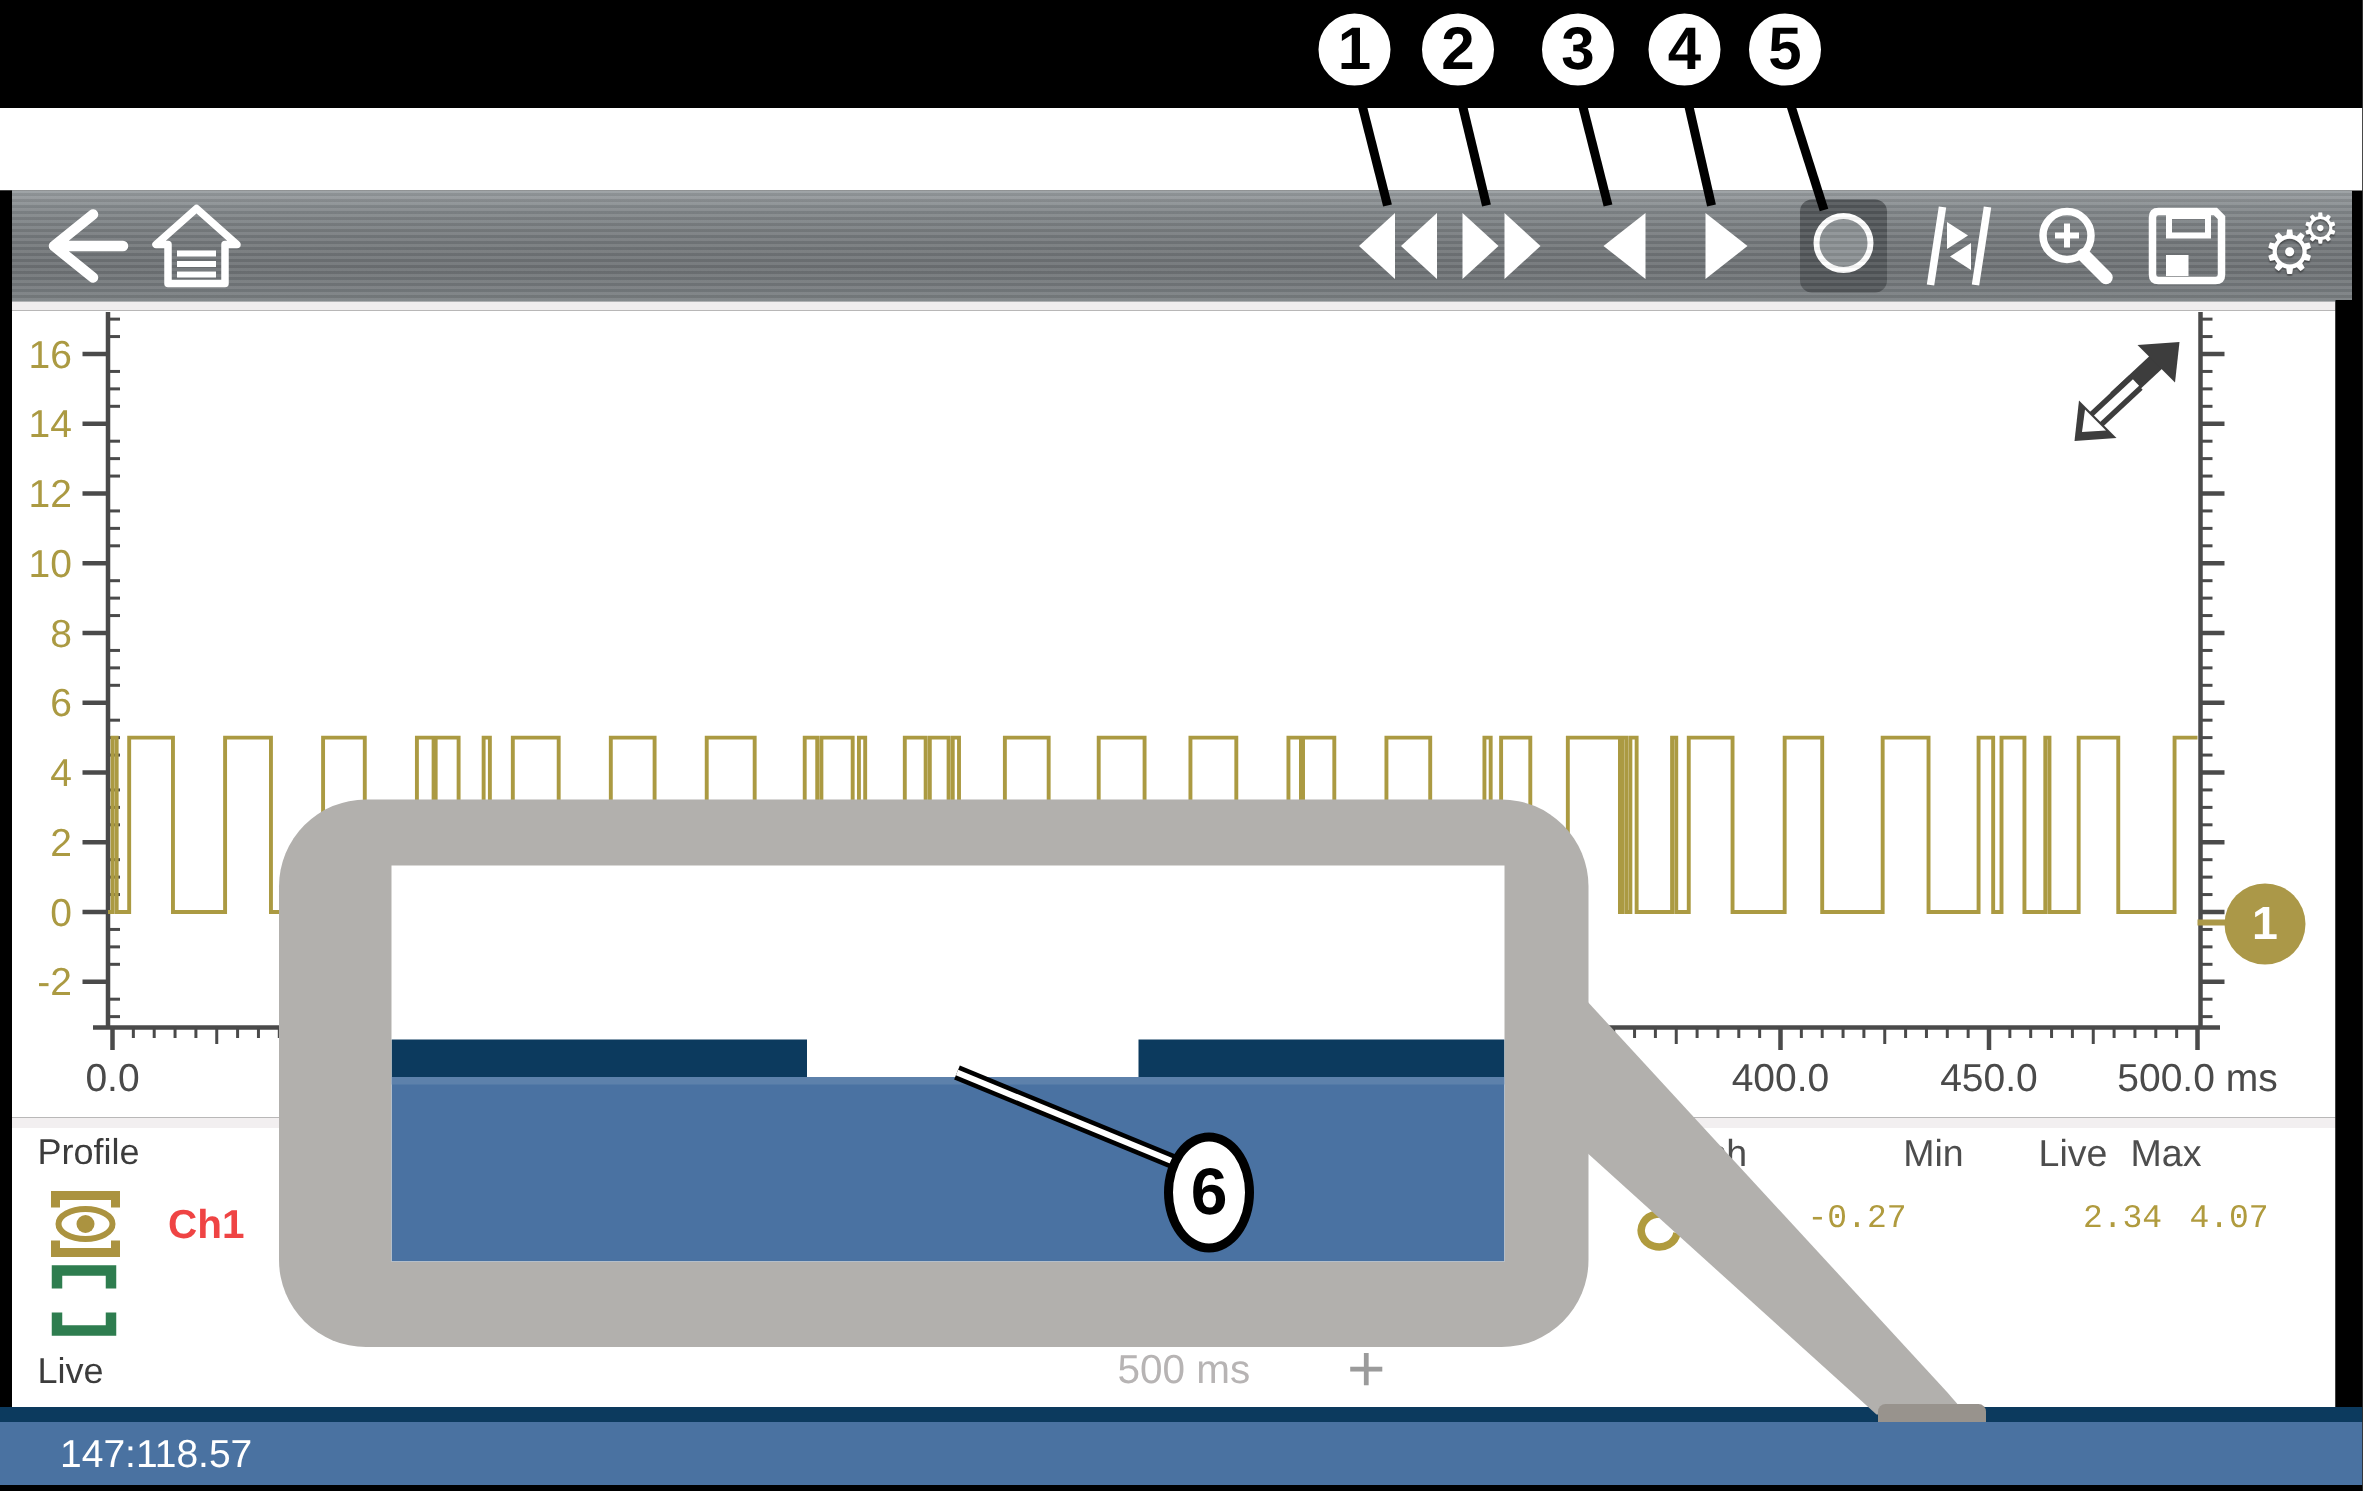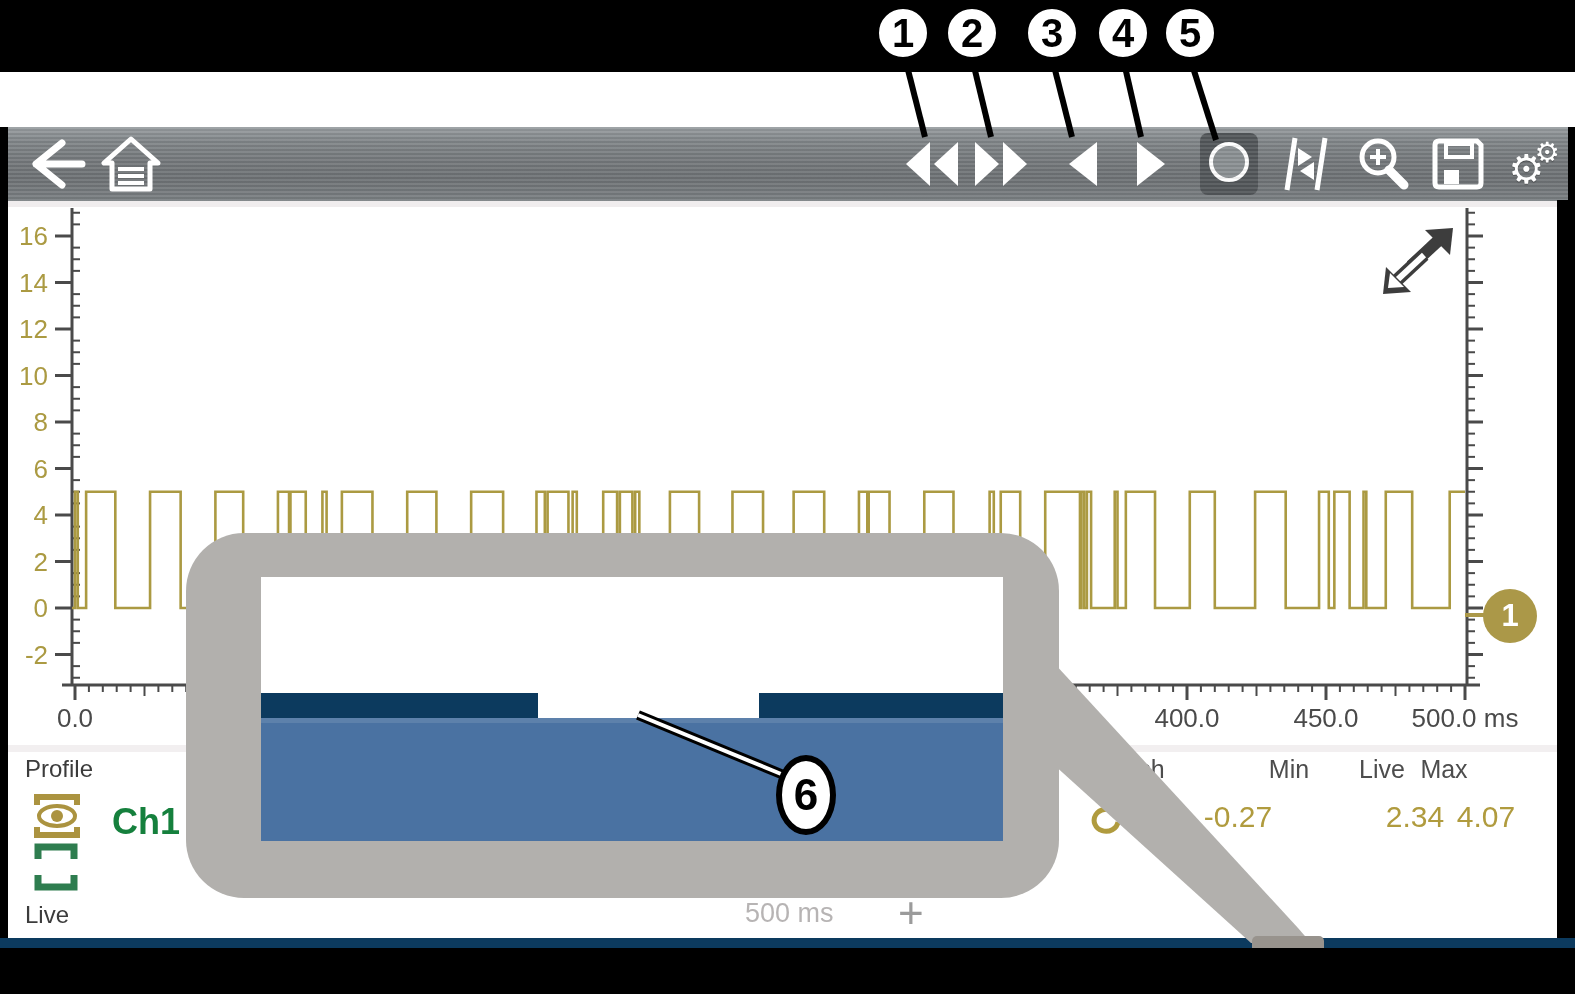--- a/index.html
+++ b/index.html
@@ -35,24 +35,24 @@
   
   #chart-svg{left:0;top:0;width:1575px;height:994px;z-index:2;pointer-events:none;}
 
   
   .badge1{left:1483px;top:589px;width:54px;height:54px;border-radius:50%;background:#ab9848;
     color:#fff;font-size:31px;font-weight:bold;display:flex;align-items:center;justify-content:center;z-index:3;}
   .badge1-line{left:1465px;top:613px;width:20px;height:4px;background:#ab9848;z-index:3;}
 
   
   .hdr{position:absolute;color:#4d4d4d;font-size:25px;z-index:2;transform:translateX(-50%);}
-  .val{position:absolute;color:#b09b3e;font-size:30px;z-index:2;transform:translateX(-50%);}
+  .val{position:absolute;color:#b09b3e;font-size:22px;z-index:2;transform:translateX(-50%);font-family:Liberation Mono, monospace;}
   .profile-label{left:25px;top:755px;color:#3c3c3c;font-size:24px;z-index:2;}
   .sweep-label{left:25px;top:901px;color:#3c3c3c;font-size:24px;z-index:2;}
-  .ch1-label{left:112px;top:801px;color:#15803d;font-size:36px;font-weight:bold;z-index:2;}
+  .ch1-label{left:112px;top:801px;color:#ef4444;font-size:27px;font-weight:bold;z-index:2;}
   .sweep-val{left:745px;top:898px;color:#b7b4b4;font-size:27px;z-index:2;text-align:right;}
   .plus-btn{left:898px;top:888px;color:#9b9b9b;font-size:44px;font-weight:300;z-index:2;}
   .eye-btn{left:33px;top:793px;z-index:2;}
   .ch2-brackets{left:33px;top:843px;z-index:2;}
   .refresh-part{left:1090px;top:806px;z-index:2;}
 
   
   .navy-strip{left:0;top:938px;width:1575px;height:10px;background:#0c3a5e;z-index:2;}
   .blue-bar{left:0;top:948px;width:1575px;height:42px;background:#4a72a1;z-index:2;}
   .blue-bar-text{position:absolute;left:40px;top:6px;color:#fff;font-size:26px;}
@@ -432,20 +432,23 @@
   <div class="abs refresh-part">
     <svg width="34" height="28" viewBox="0 0 34 28">
       <path d="M28,16 A12 11 0 1 1 24,6" fill="none" stroke="#b09b3e" stroke-width="5"></path>
     </svg>
   </div>
   <div class="val" style="left:1238px;top:800px">-0.27</div>
   <div class="val" style="left:1415px;top:800px">2.34</div>
   <div class="val" style="left:1486px;top:800px">4.07</div>
 
   <div class="abs navy-strip"></div>
+  <div class="abs blue-bar">
+    <div class="blue-bar-text">147:118.57</div>
+  </div>
   <div class="abs scroll-thumb"></div>
 
   <svg id="funnel-svg" class="abs">
     <polygon points="1042,650 1298,928 1311,943 1251,943 1042,754" fill="#b2b0ad"></polygon>
   </svg>
 
   <div class="abs inset">
     <div class="inset-screen">
       <div class="inset-blue"></div>
       <div class="inset-blue-hi"></div>

